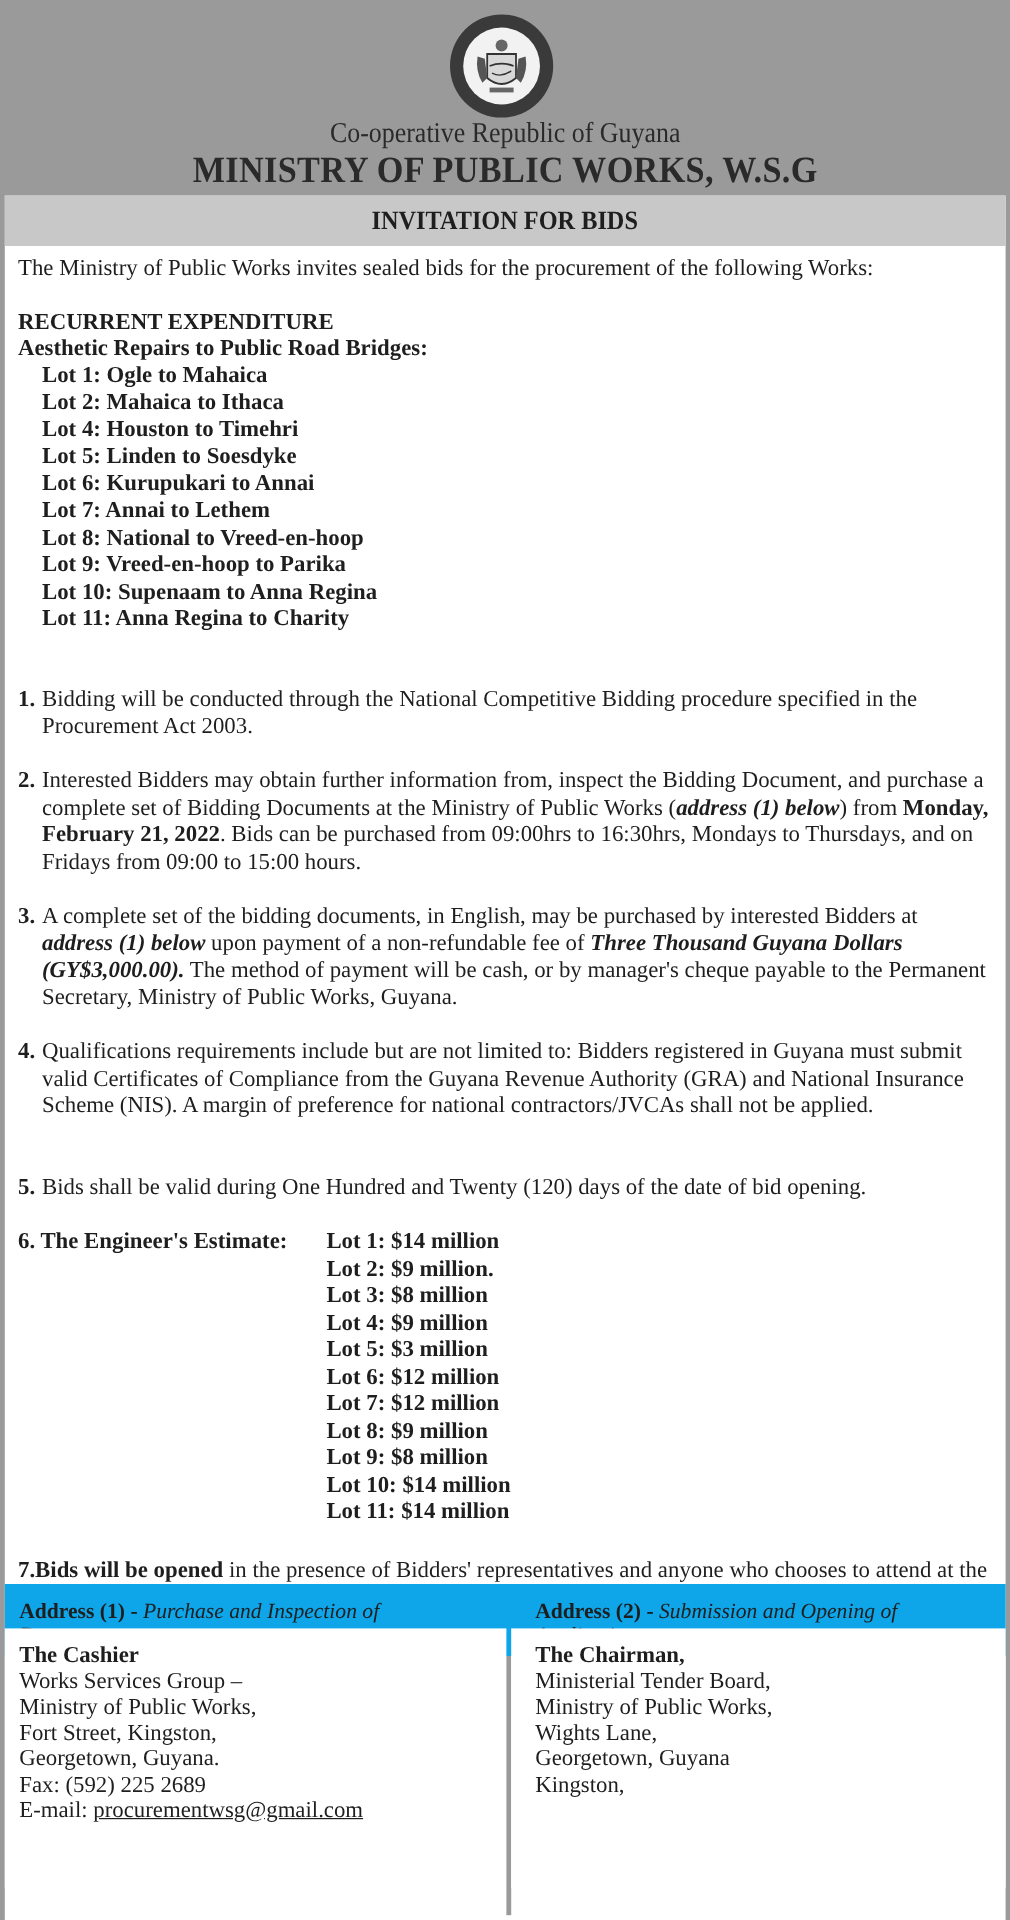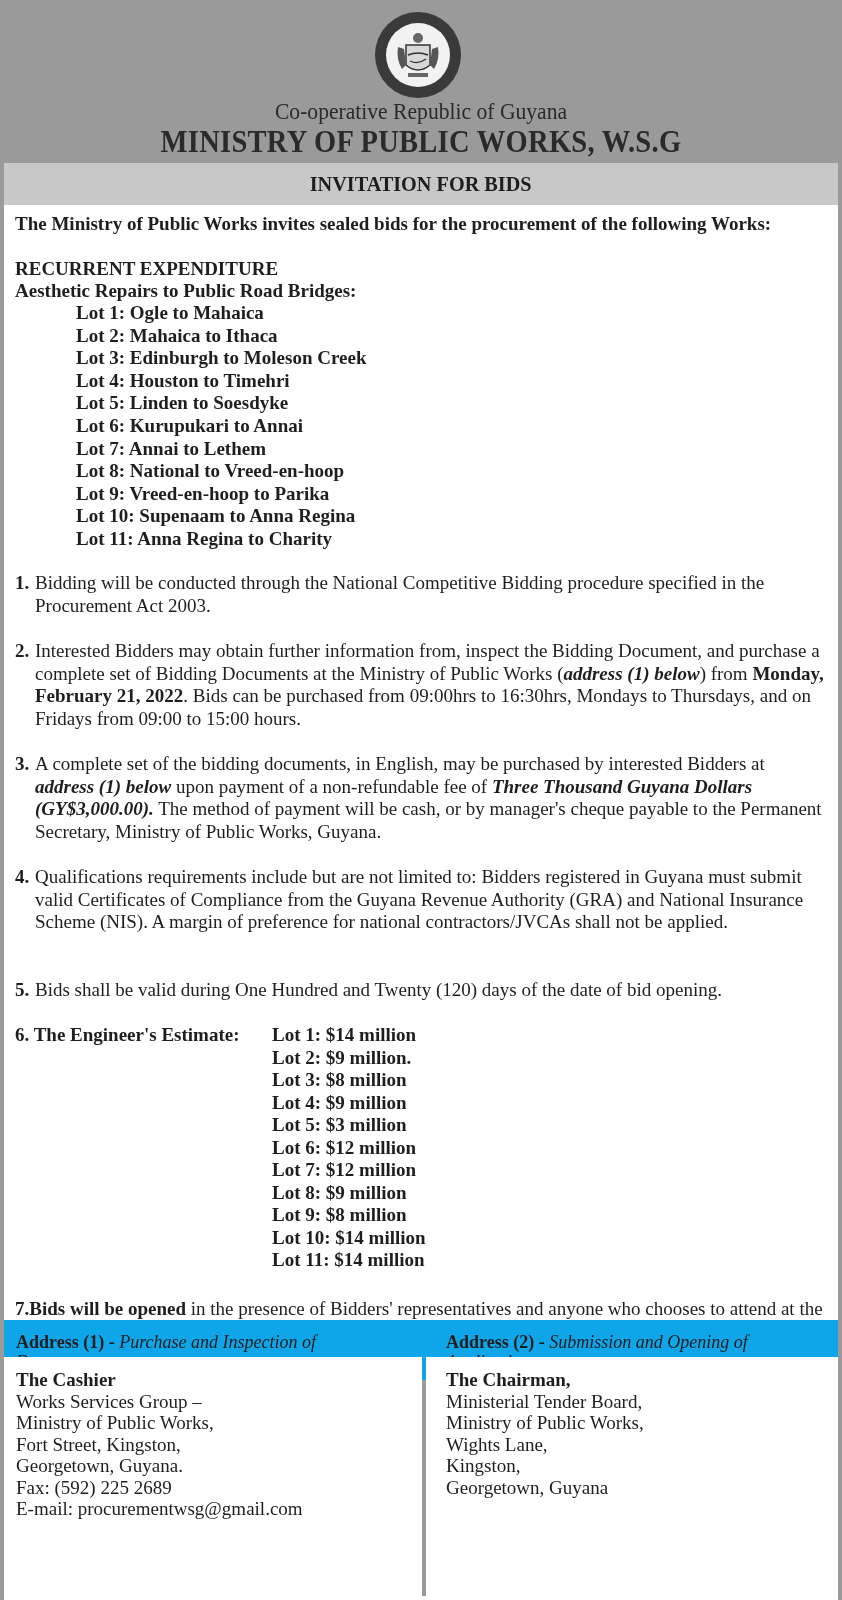--- a/index.html
+++ b/index.html
@@ -11,40 +11,40 @@
   .logo-inner { position: absolute; left: 11px; top: 11px; width: 64px; height: 64px; border-radius: 50%; background: #f2f2f2; }
   .logo svg { position: absolute; left: 0; top: 0; }
   .subtitle { position: absolute; left: 0; top: 98px; width: 842px; font-size: 24px; color: #2a2a2a; transform: scaleX(0.9); }
   .title { position: absolute; left: 0; top: 124px; width: 842px; font-size: 31px; font-weight: bold; color: #2a2a2a; letter-spacing: 0.3px; transform: scaleX(0.92); }
 
   .frame { position: absolute; left: 4px; top: 163px; width: 834px; height: 1546px; background: #ffffff; }
   .banner { position: absolute; left: 0; top: 0; width: 834px; height: 42px; background: #c8c8c8; text-align: center; }
   .banner span { display: inline-block; font-size: 22px; font-weight: bold; line-height: 42px; transform: scaleX(0.92); }
 
   .body { position: absolute; left: 11px; top: 42px; width: 812px; font-size: 19px; line-height: 22.5px; }
-  .intro { position: absolute; top: 8px; left: 0; white-space: nowrap; font-weight: bold; }
+  .intro { position: absolute; top: 8px; left: 0; white-space: nowrap; }
   .sec { position: absolute; left: 0; }
   .u { font-weight: bold; }
   .b { font-weight: bold; }
   .bi { font-weight: bold; font-style: italic; }
   .lots { position: absolute; left: 20px; }
-  .lots div { font-weight: bold; line-height: 22.6px; white-space: nowrap; margin-left: 41px; }
+  .lots div { font-weight: bold; line-height: 22.6px; white-space: nowrap; }
   .para { position: absolute; left: 0; width: 812px; }
   .para .num { position: absolute; left: 0; top: 0; font-weight: bold; }
   .para .txt { margin-left: 20px; display: block; }
   .est-label { position: absolute; left: 0; font-weight: bold; white-space: nowrap; }
   .est { position: absolute; left: 257px; }
   .est div { font-weight: bold; line-height: 22.5px; white-space: nowrap; }
 
   .addr-head { position: absolute; left: 0; top: 1157px; width: 834px; height: 60px; background: #0ea5e9; }
   .addr-head .col { position: absolute; top: 12px; font-size: 18px; line-height: 20px; }
   .addr-head .col i { font-style: italic; }
   .addr-box { position: absolute; top: 1194px; height: 216px; background: #fff; padding: 12px 4px; font-size: 19px; line-height: 21.5px; }
   .addr-divider { position: absolute; left: 418px; top: 1217px; width: 4px; height: 216px; background: #9a9a9a; }
-  .email { }
+  .email { text-decoration: underline; }
 </style>
 </head>
 <body>
 
 <div class="header">
   <div class="logo">
     <div class="logo-inner">
       <svg width="64" height="64" viewBox="0 0 64 64">
         <path d="M20 22 L44 22 L44 42 Q32 52 20 42 Z" fill="#d8d8d8" stroke="#333" stroke-width="1.5"></path>
         <path d="M22 32 Q32 28 42 32" stroke="#333" stroke-width="1.5" fill="none"></path>
@@ -69,21 +69,20 @@
     <div class="intro">The Ministry of Public Works invites sealed bids for the procurement of the following Works:</div>
 
     <div class="sec" style="top:53px;">
       <span class="u">RECURRENT EXPENDITURE</span>
     </div>
     <div class="sec b" style="top:75px;">Aesthetic Repairs to Public Road Bridges:</div>
 
     <div class="lots" style="top:97px;">
       <div>Lot 1: Ogle to Mahaica</div>
       <div>Lot 2: Mahaica to Ithaca</div>
-      <div>Lot 3: Edinburgh to Moleson Creek</div>
       <div>Lot 4: Houston to Timehri</div>
       <div>Lot 5: Linden to Soesdyke</div>
       <div>Lot 6: Kurupukari to Annai</div>
       <div>Lot 7: Annai to Lethem</div>
       <div>Lot 8: National to Vreed-en-hoop</div>
       <div>Lot 9: Vreed-en-hoop to Parika</div>
       <div>Lot 10: Supenaam to Anna Regina</div>
       <div>Lot 11: Anna Regina to Charity</div>
     </div>
 
@@ -149,16 +148,16 @@
     <div>Georgetown, Guyana.</div>
     <div>Fax: (592) 225 2689</div>
     <div><span>E-mail: </span><span class="email">procurementwsg@gmail.com</span></div>
   </div>
   <div class="addr-divider"></div>
   <div class="addr-box" style="left:422px; width:412px; padding-left:20px;">
     <div class="b">The Chairman,</div>
     <div>Ministerial Tender Board,</div>
     <div>Ministry of Public Works,</div>
     <div>Wights Lane,</div>
+    <div>Georgetown, Guyana</div>
     <div>Kingston,</div>
-    <div>Georgetown, Guyana</div>
   </div>
 </div>
 
 </body></html>

